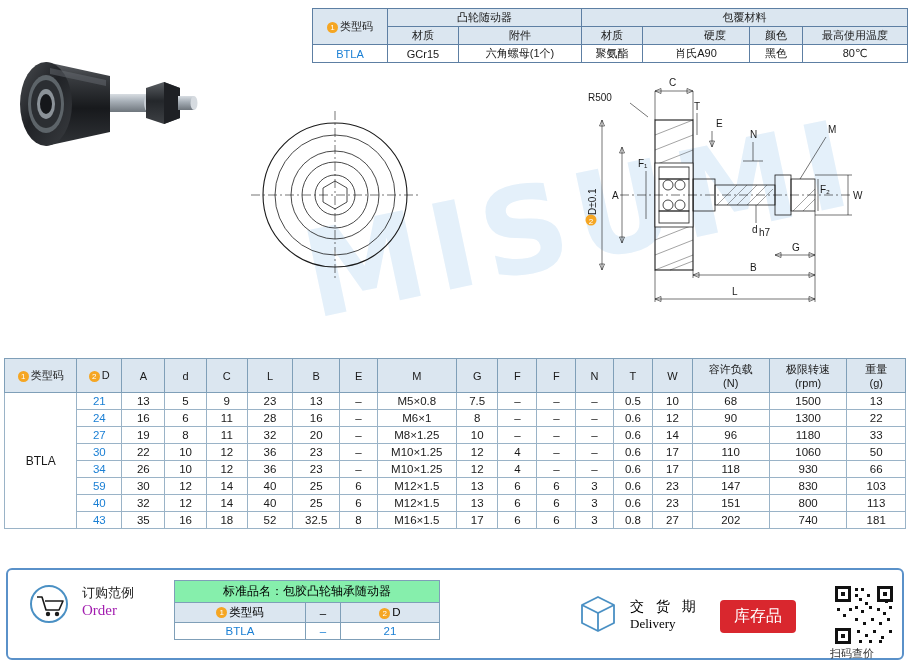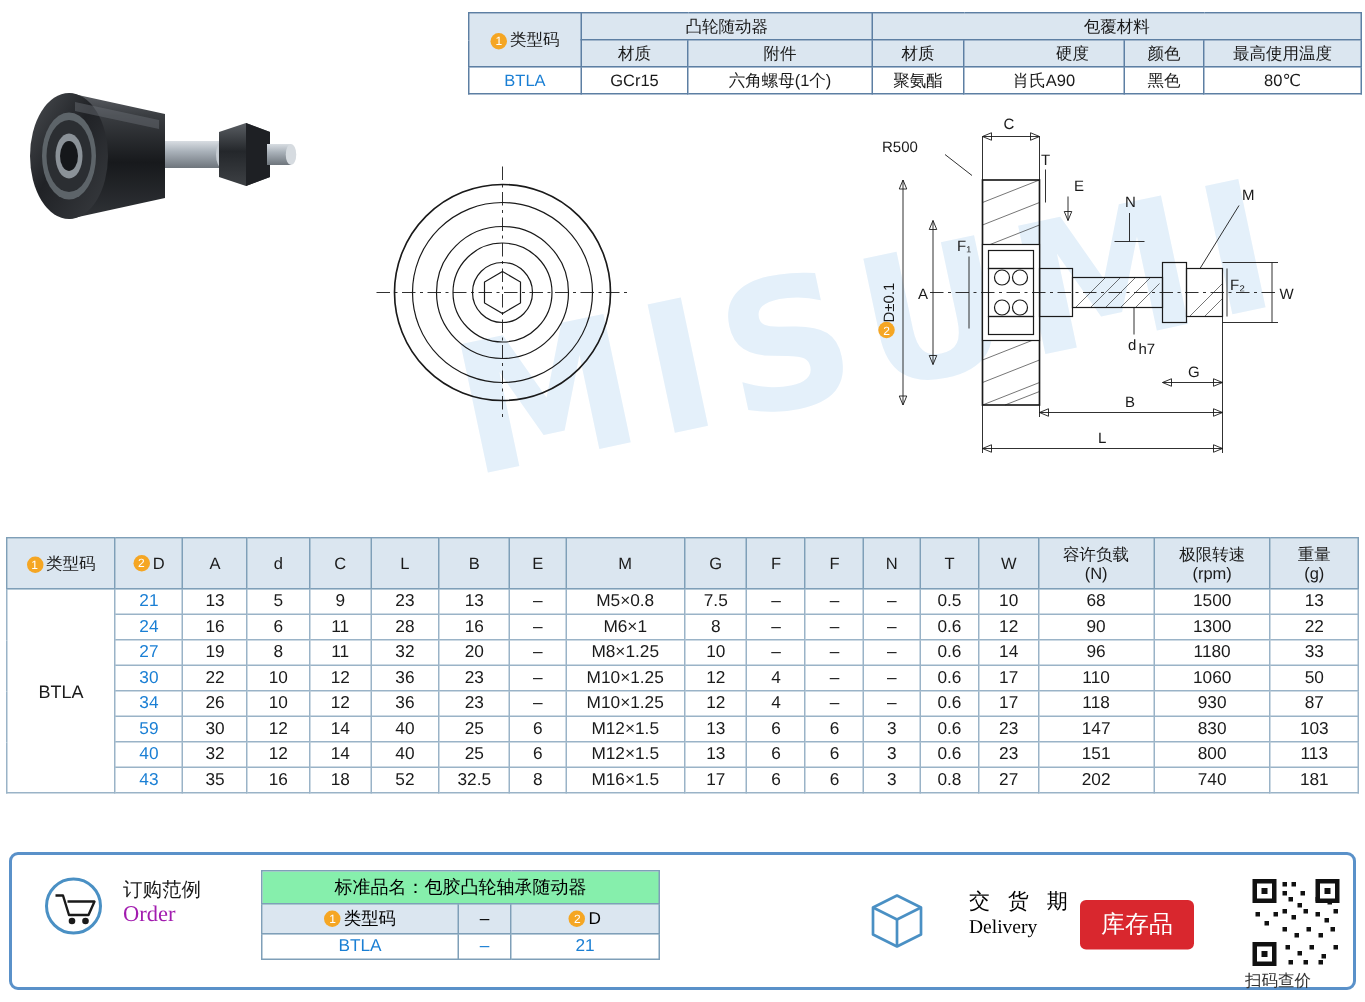--- a/index.html
+++ b/index.html
@@ -39,21 +39,21 @@
   .cart-icon{width:46px;height:40px;}
   .order-label .cn{font-size:13px;color:#1a1a1a;}
   .order-label .en{font-size:15px;color:#a21caf;font-family:"Liberation Serif",serif;}
 
   .order-table{position:absolute;left:166px;top:10px;border-collapse:collapse;font-size:11.5px;}
   .order-table td{border:1px solid #7f9fb8;padding:2px 6px;text-align:center;}
   .order-table .title{background:#86efac;font-size:12px;}
   .order-table .hdr{background:#dbe6f0;}
   .order-table .val{color:#1a7fd4;}
 
-  .delivery{position:absolute;left:568px;top:22px;display:flex;align-items:flex-start;gap:26px;}
+  .delivery{position:absolute;left:568px;top:22px;display:flex;align-items:flex-end;gap:10px;}
   .box-icon{width:44px;height:40px;}
   .delivery .cn{font-size:14px;letter-spacing:4px;}
   .delivery .en{font-size:13px;font-family:"Liberation Serif",serif;}
 
   .stock-badge{position:absolute;left:712px;top:30px;background:#d9272e;color:#fff;font-size:16px;padding:6px 14px;border-radius:4px;}
 
   .qr{position:absolute;left:825px;top:14px;width:62px;height:62px;}
   .qr-label{position:absolute;left:822px;top:76px;font-size:11px;color:#333;}
 
   svg{display:block;}
@@ -397,21 +397,21 @@
         <td>–</td>
         <td>M10×1.25</td>
         <td>12</td>
         <td>4</td>
         <td>–</td>
         <td>–</td>
         <td>0.6</td>
         <td>17</td>
         <td>118</td>
         <td>930</td>
-        <td>87</td>
+        <td>66</td>
       </tr>
       <tr>
         <td class="d-col">59</td>
         <td>30</td>
         <td>12</td>
         <td>14</td>
         <td>40</td>
         <td>25</td>
         <td>6</td>
         <td>M12×1.5</td>

